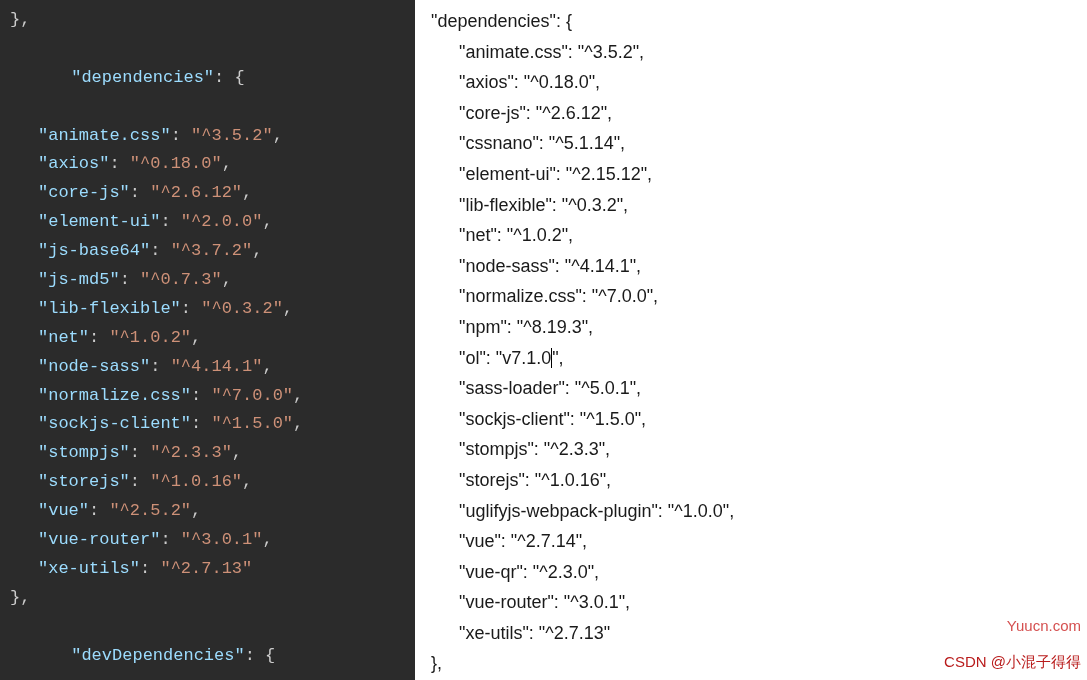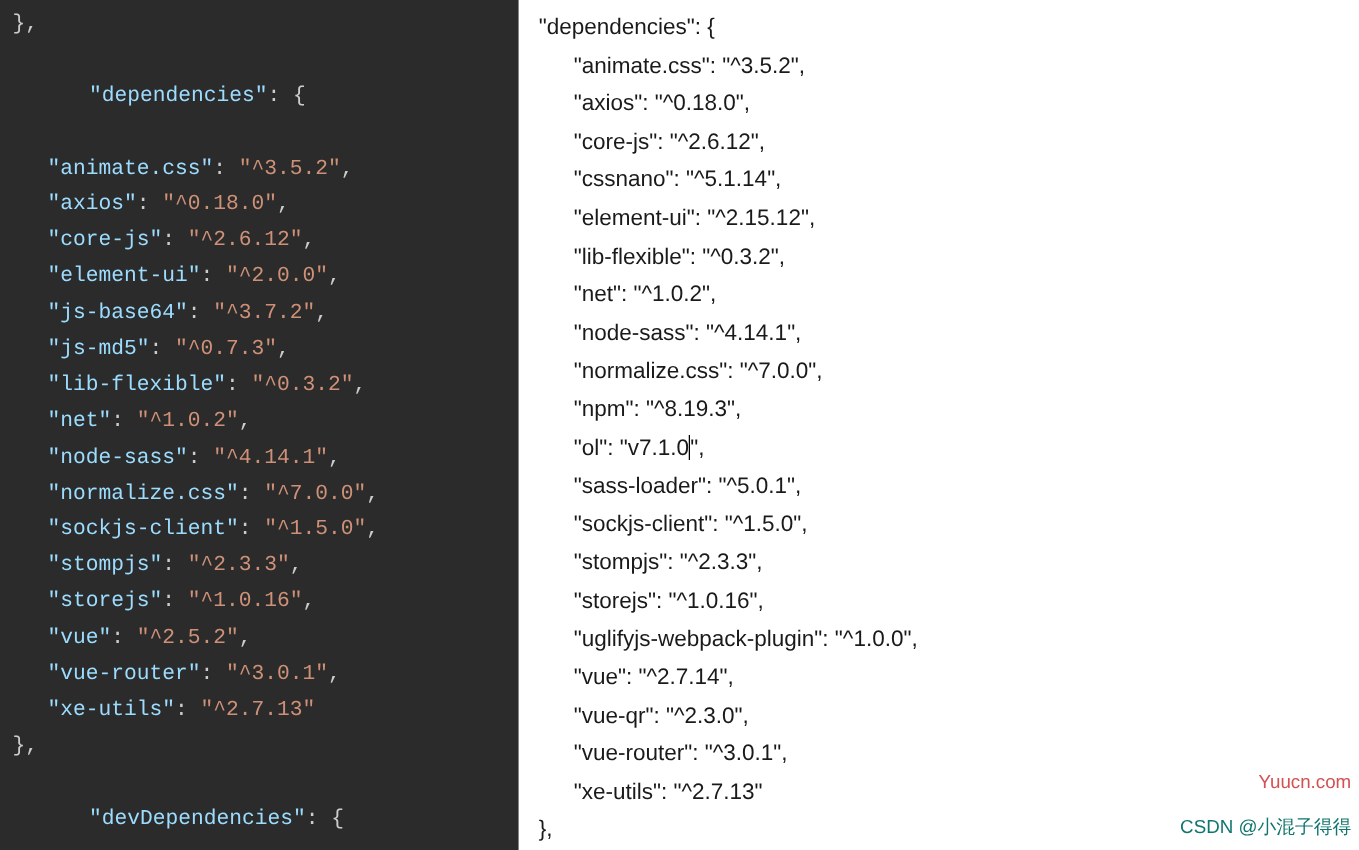--- a/index.html
+++ b/index.html
@@ -59,21 +59,21 @@
   color: #d55050;
   font-family: -apple-system, sans-serif;
   font-size: 15px;
   font-weight: 500;
   pointer-events: none;
 }
 .watermark-2 {
   position: absolute;
   right: 6px;
   bottom: 6px;
-  color: #0f766e;
+  color: #b91c1c;
   font-family: -apple-system, sans-serif;
   font-size: 15px;
   font-weight: 400;
   pointer-events: none;
 }
 </style>
 </head>
 <body>
 
 <div class="container">

